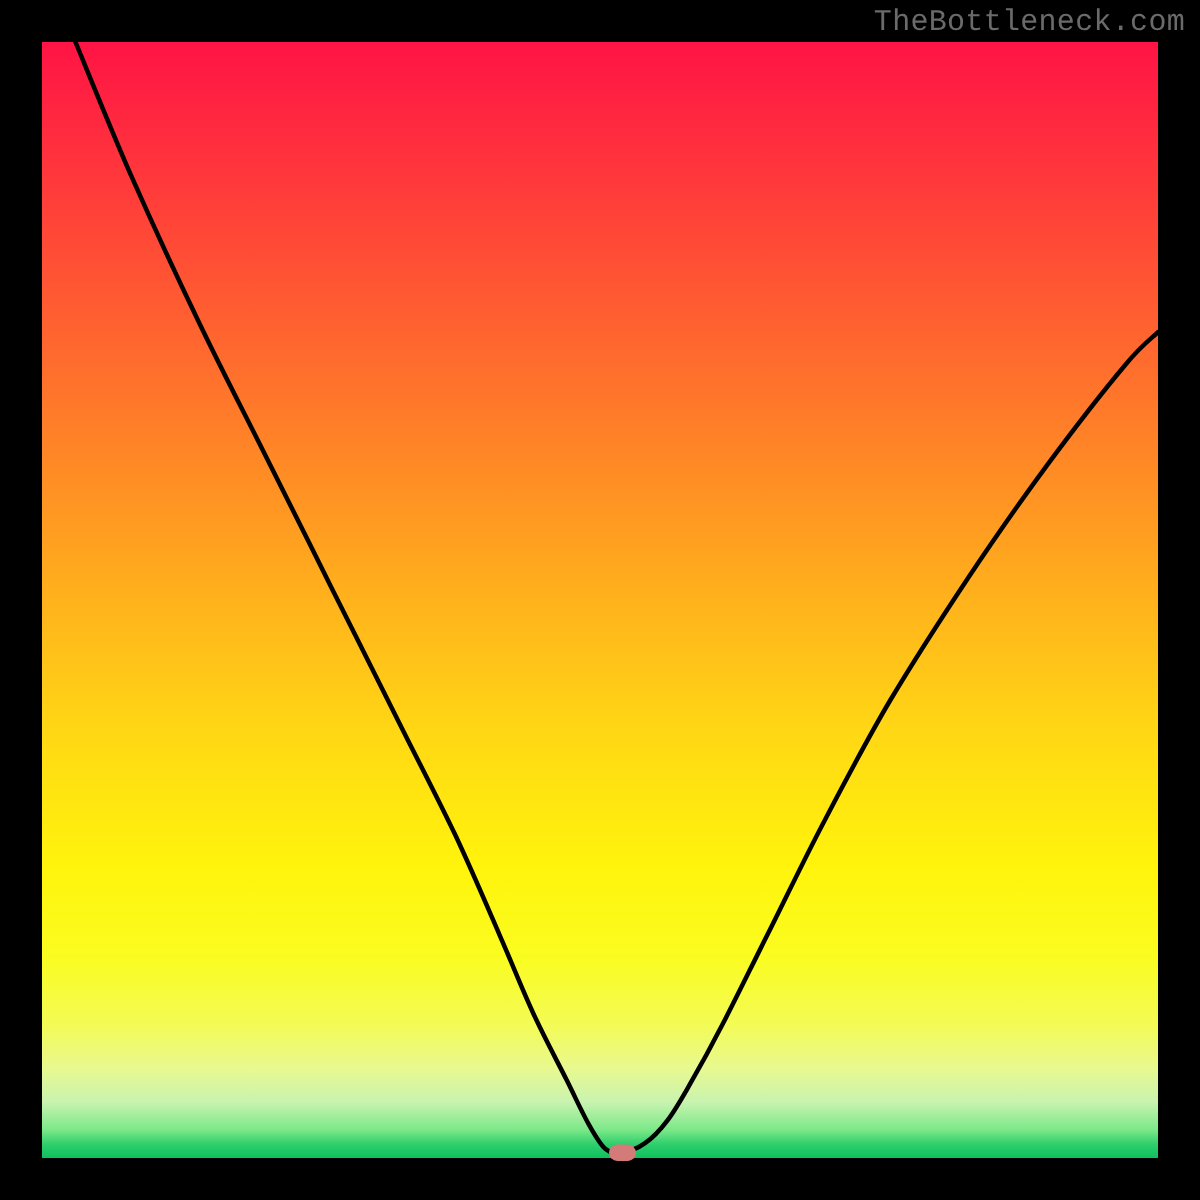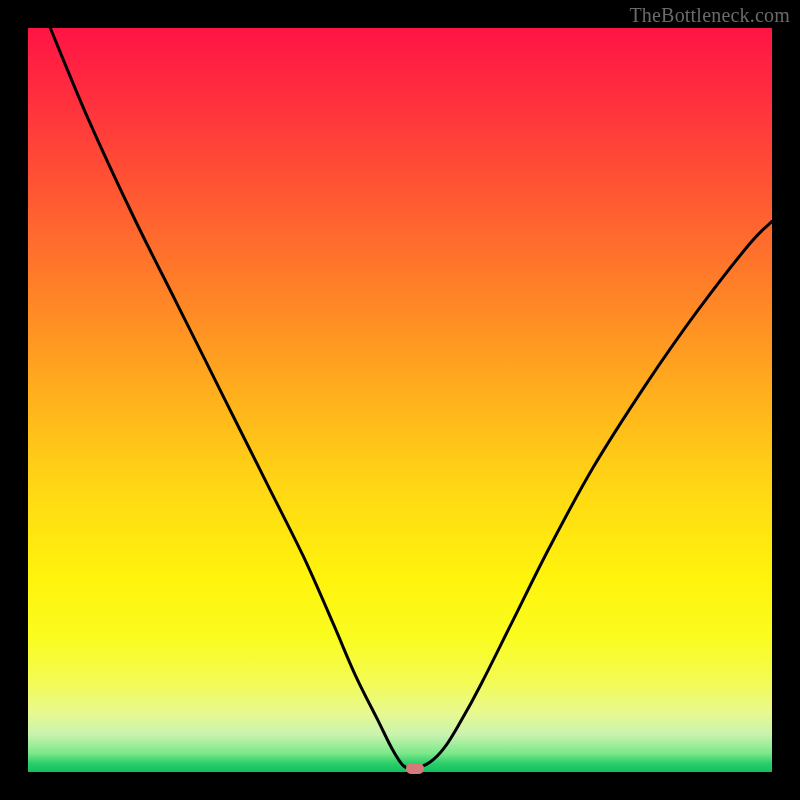--- a/index.html
+++ b/index.html
@@ -39,21 +39,21 @@
       #c8f3b0 95%,
       #7be889 97.5%,
       #2ece6c 98.8%,
       #0ec15d 100%
     );
   }
   .watermark {
     position: absolute;
     top: 4px;
     right: 10px;
-    font-family: Liberation Serif, serif;
+    font-family: Liberation Mono, monospace;
     font-size: 20px;
     color: #6a6a6a;
     letter-spacing: 0.2px;
   }
   svg.curve {
     position: absolute;
     left: 0;
     top: 0;
     width: 744px;
     height: 744px;

